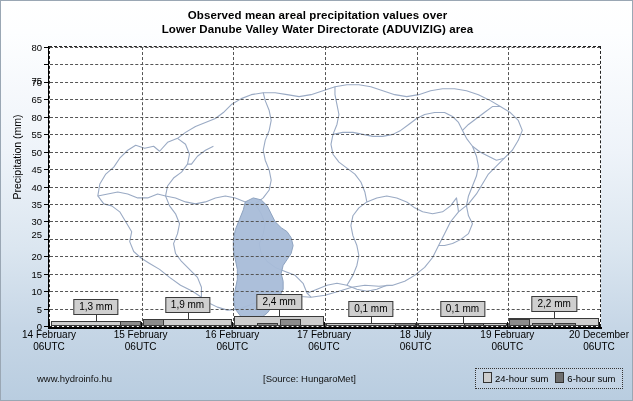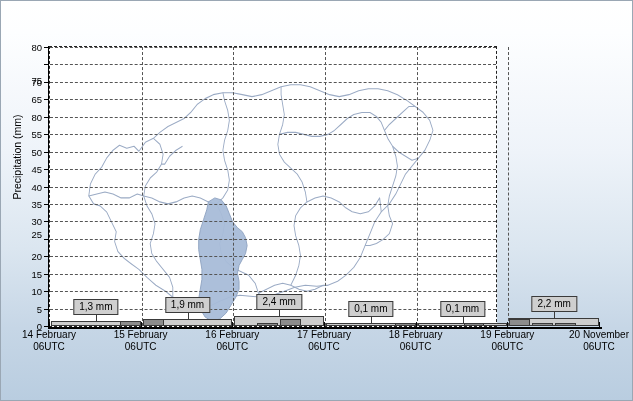--- a/index.html
+++ b/index.html
@@ -16,21 +16,21 @@
   }
   
   #title{
     position:absolute;left:0;top:7px;width:633px;text-align:center;
     font-size:11.5px;font-weight:bold;color:#000;line-height:14px;
     letter-spacing:.1px;
   }
   #title div{white-space:nowrap;}
   
   #plot{
-    position:absolute;left:48px;top:45px;width:448px;height:281px;
+    position:absolute;left:48px;top:45px;width:552px;height:281px;
     background:#ffffff;
     border:1px dashed #222;
     box-sizing:border-box;
   }
   .gridh{position:absolute;left:0;width:100%;height:0;border-top:1px dashed #555;}
   .gridv{position:absolute;top:0;height:100%;width:0;border-left:1px dashed #555;}
   
   #yaxis{position:absolute;left:0;top:45px;width:48px;height:281px;}
   .ytick{
     position:absolute;right:7px;font-size:9.5px;color:#000;
@@ -74,20 +74,22 @@
   .swatch{display:inline-block;width:7px;height:9px;border:1px solid #333;vertical-align:-1px;margin-right:3px;}
   .sw24{background:#cdcdcd;}
   .sw6{background:#6e6e6e;margin-left:7px;}
 </style>
 </head>
 <body>
 
 <div id="app">
 
   <div id="title">
+    <div>Observed mean areal precipitation values over</div>
+    <div>Lower Danube Valley Water Directorate (ADUVIZIG) area</div>
   </div>
 
   <div id="ylabel">Precipitation (mm)</div>
 
   <div id="yaxis">
       <div class="ytick" style="top: 280px;">0</div>
       <div class="ytickmark" style="top: 280px;"></div>
       <div class="ytick" style="top: 262.562px;">5</div>
       <div class="ytickmark" style="top: 262.562px;"></div>
       <div class="ytick" style="top: 245.125px;">10</div>
@@ -226,29 +228,36 @@
         <div>16 February</div>
         <div>06UTC</div>
       </div>
       <div class="xtick" style="left: 323px;">
         <div class="xtickmark"></div>
         <div>17 February</div>
         <div>06UTC</div>
       </div>
       <div class="xtick" style="left: 414.667px;">
         <div class="xtickmark"></div>
-        <div>18 February</div>
+        <div>18 July</div>
         <div>06UTC</div>
       </div>
       <div class="xtick" style="left: 506.333px; text-align: center;">
         <div class="xtickmark"></div>
         <div>19 February</div>
         <div>06UTC</div>
       </div>
       <div class="xtick" style="left: 598px;">
         <div class="xtickmark"></div>
-        <div>20 November</div>
-        <div>06UTC</div>
-      </div>
-    </div>
-
+        <div>20 December</div>
+        <div>06UTC</div>
+      </div>
+    </div>
+
+  <div id="footer">
+    <div id="site">www.hydroinfo.hu</div>
+    <div id="source">[Source: HungaroMet]</div>
+    <div id="legend">
+      <span class="swatch sw24"></span><span>24-hour sum</span><span class="swatch sw6"></span><span>6-hour sum</span>
+    </div>
+  </div>
 
 </div>
 
 </body></html>

